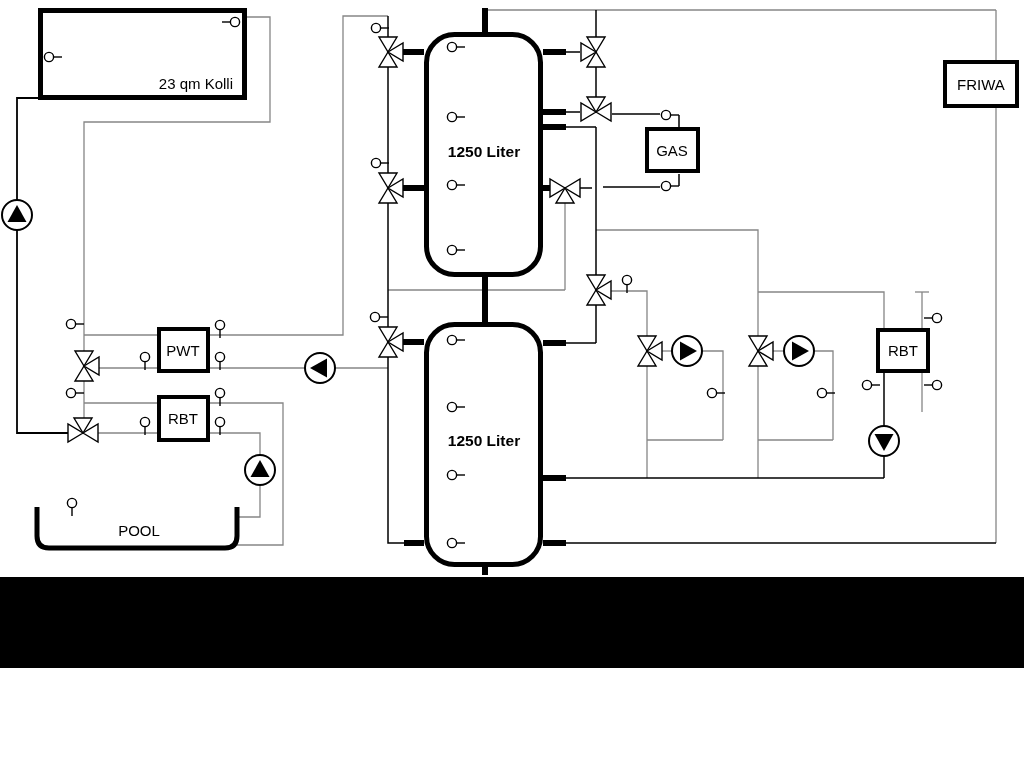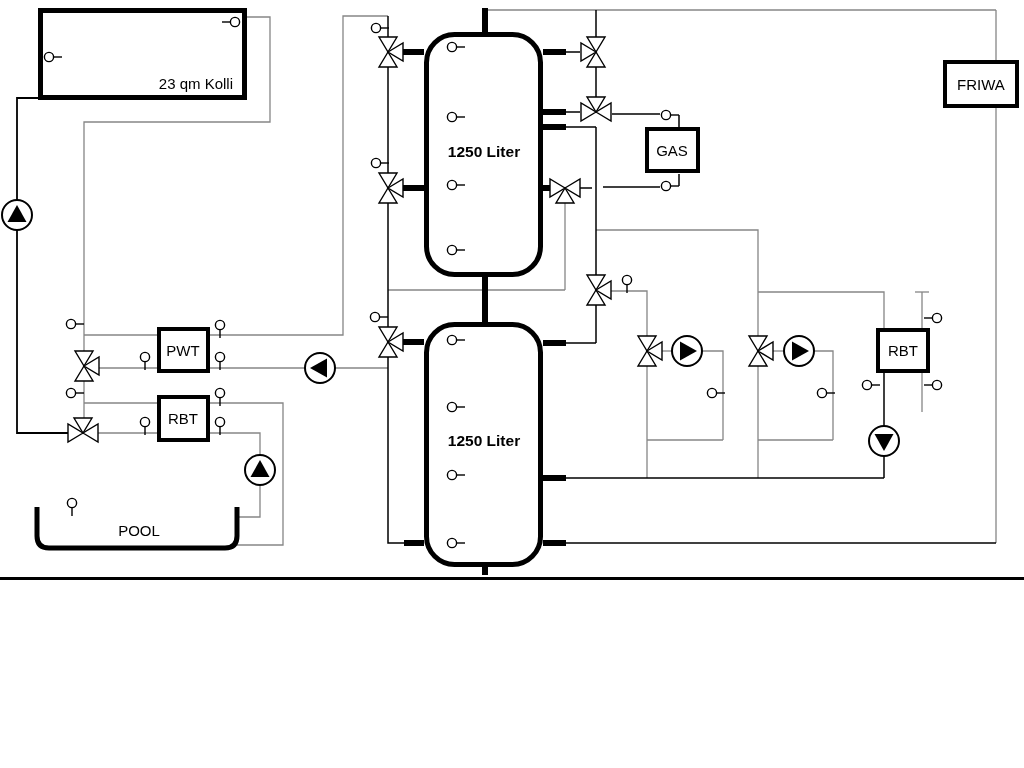--- a/index.html
+++ b/index.html
@@ -1,16 +1,16 @@
 <!DOCTYPE html>
 <html><head>
 <meta charset="utf-8">
 <style>
   html,body{margin:0;padding:0;background:#fff;}
-  #stage{position:relative;width:1024px;height:580px;background:#ffffff;overflow:hidden;}
+  #stage{position:relative;width:1024px;height:668px;background:#ffffff;overflow:hidden;}
   svg{display:block;}
   text{font-family:"Liberation Sans","DejaVu Sans",sans-serif;font-size:15px;fill:#000;}
   .tank-label{font-size:15.5px;font-weight:700;}
 </style>
 </head>
 <body>
 
 <div id="stage">
 <svg width="1024" height="768" viewBox="0 0 1024 768">
 

